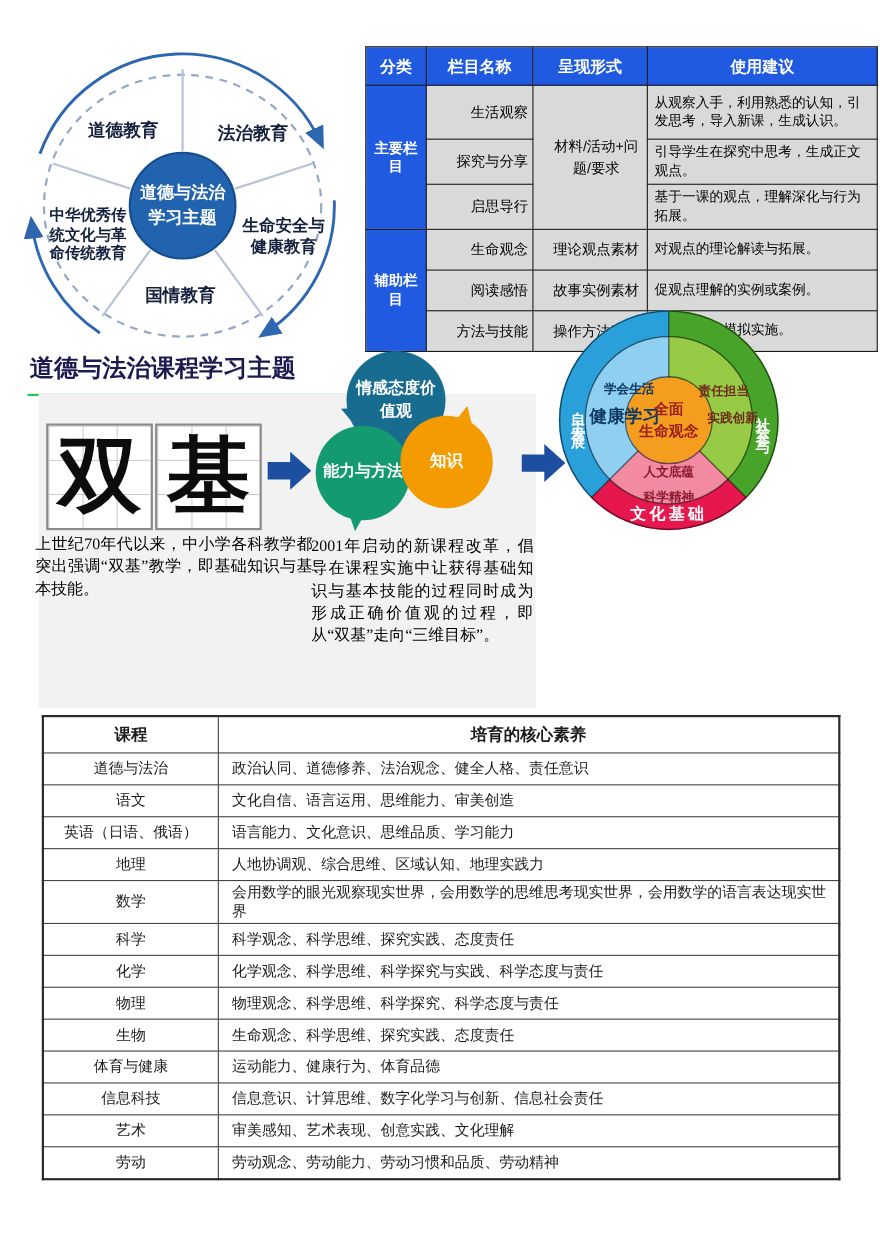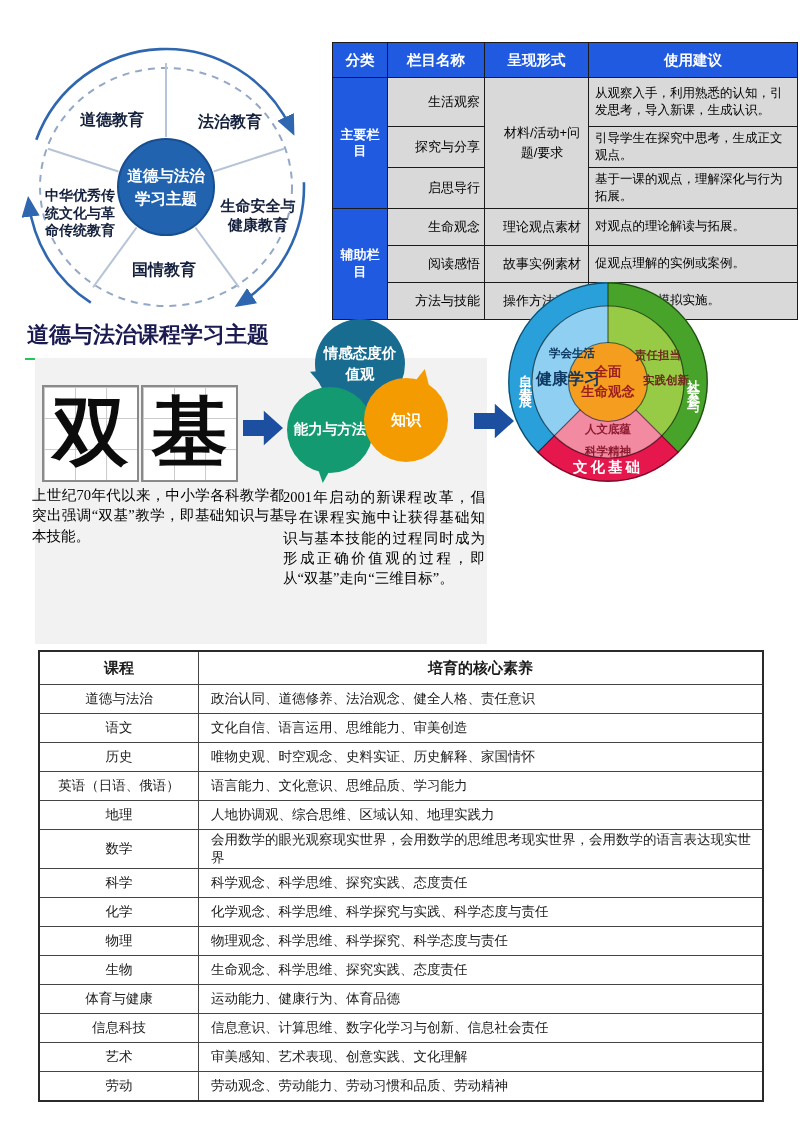--- a/index.html
+++ b/index.html
@@ -209,24 +209,20 @@
     <tbody>
         <tr>
           <td class="course">道德与法治</td>
           <td class="comp">政治认同、道德修养、法治观念、健全人格、责任意识</td>
         </tr>
         <tr>
           <td class="course">语文</td>
           <td class="comp">文化自信、语言运用、思维能力、审美创造</td>
         </tr>
         <tr>
-          <td class="course">历史</td>
-          <td class="comp">唯物史观、时空观念、史料实证、历史解释、家国情怀</td>
-        </tr>
-        <tr>
           <td class="course">英语（日语、俄语）</td>
           <td class="comp">语言能力、文化意识、思维品质、学习能力</td>
         </tr>
         <tr>
           <td class="course">地理</td>
           <td class="comp">人地协调观、综合思维、区域认知、地理实践力</td>
         </tr>
         <tr>
           <td class="course">数学</td>
           <td class="comp">会用数学的眼光观察现实世界，会用数学的思维思考现实世界，会用数学的语言表达现实世界</td>

